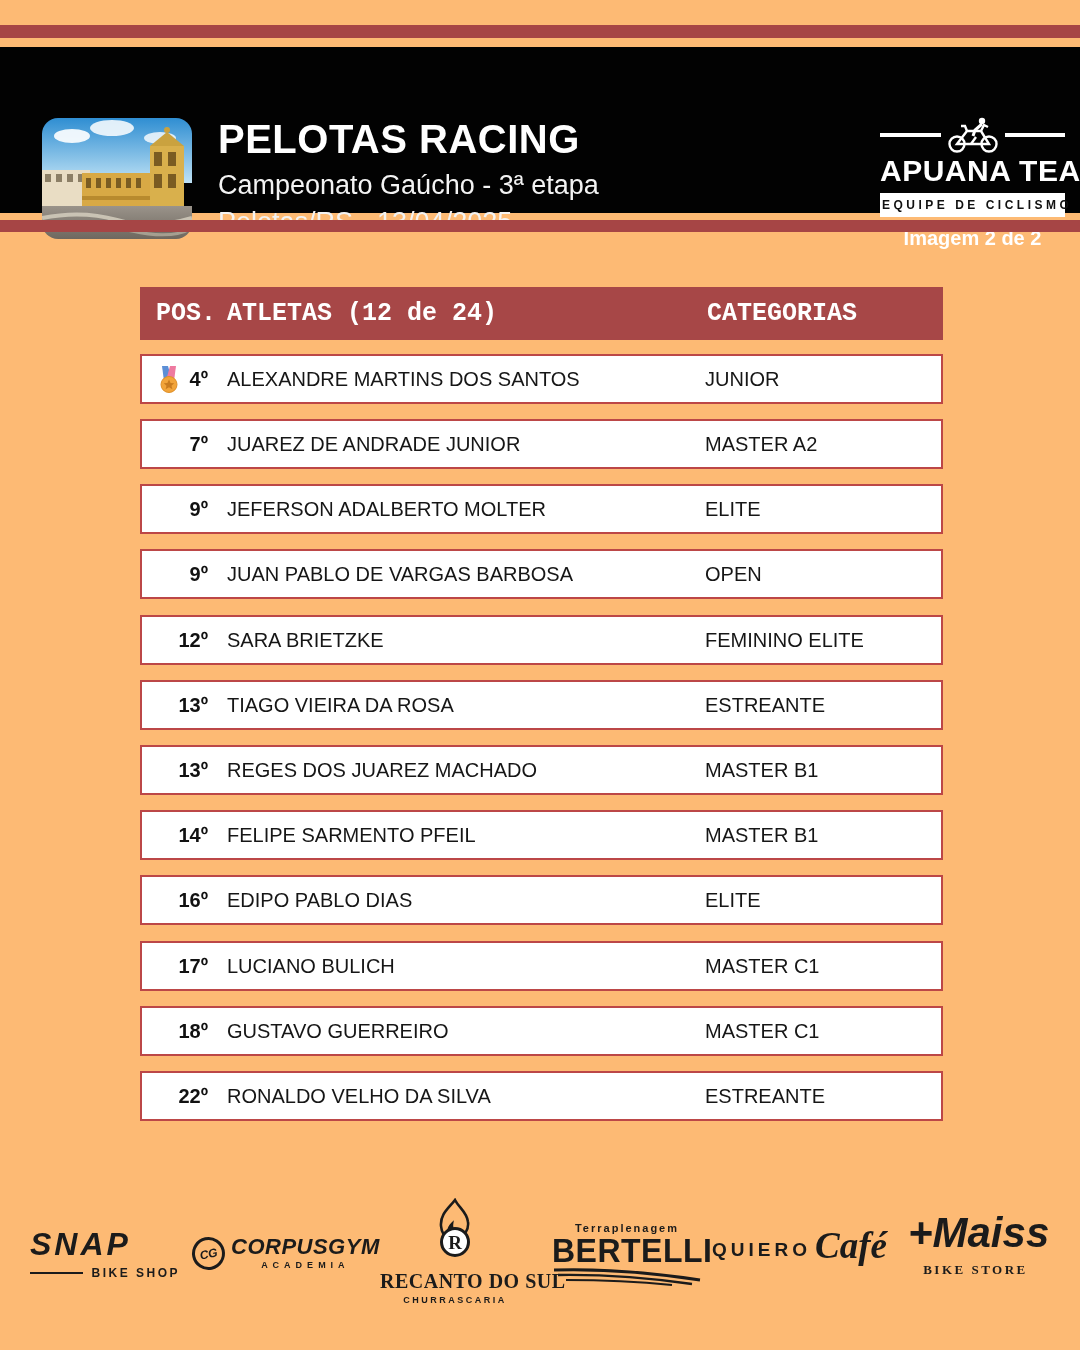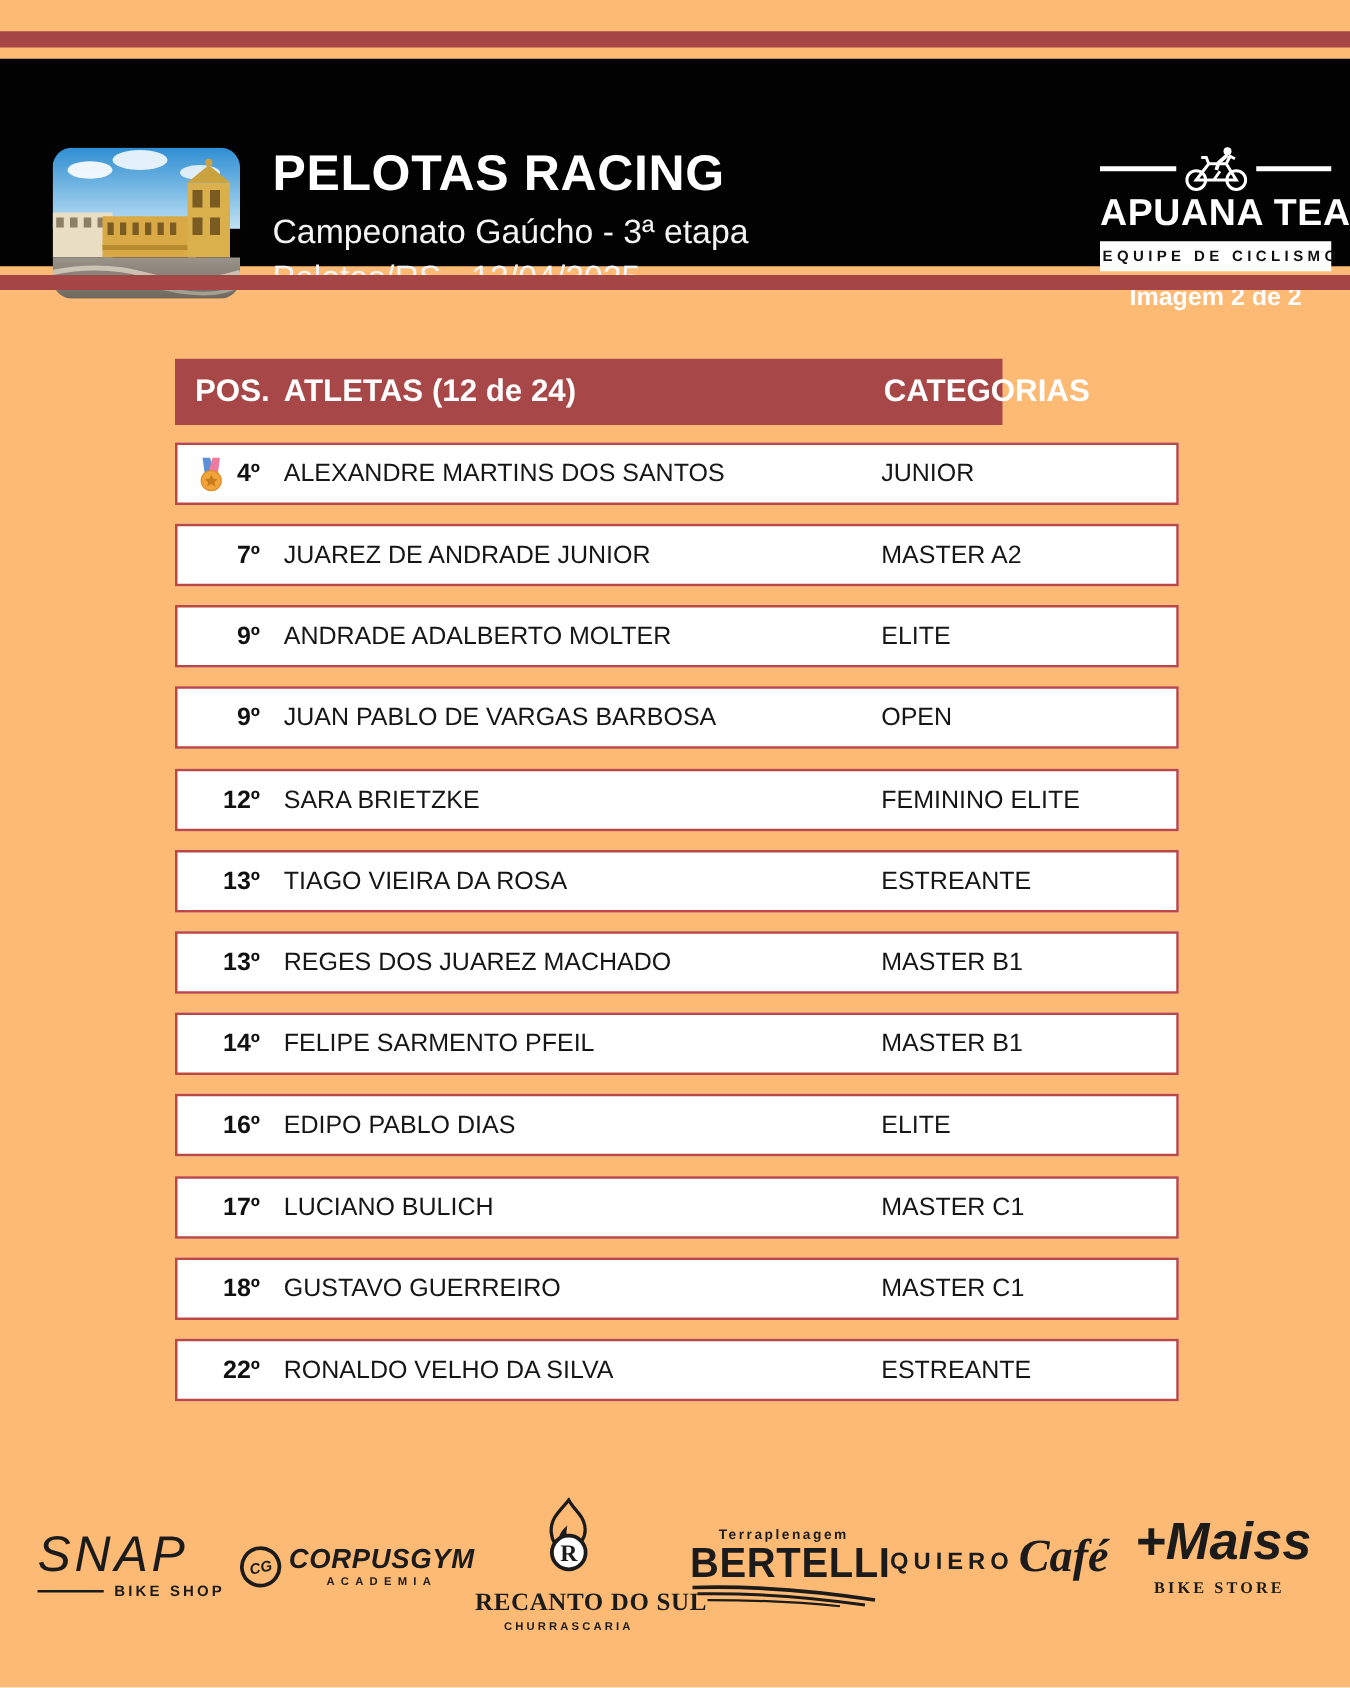--- a/index.html
+++ b/index.html
@@ -25,38 +25,38 @@
   .team-logo{position:absolute;left:880px;top:70px;width:185px;text-align:center;color:#fff;}
   .bike-row{display:flex;align-items:center;}
   .bike-row .rule{flex:1;height:4px;background:#fff;}
   .bike-row svg{margin:0 5px;}
   .team-name{font-size:30px;font-weight:800;letter-spacing:.5px;margin-top:1px;white-space:nowrap;}
   .team-tagline{margin-top:5px;background:#fff;color:#101010;font-size:12px;font-weight:700;
                 letter-spacing:3.5px;padding:5px 2px;white-space:nowrap;}
   .image-counter{margin-top:10px;font-size:20px;font-weight:700;}
 
   
-  .tbl-header{position:absolute;left:140px;top:287px;width:662px;height:53px;background:#A74747;}
+  .tbl-header{position:absolute;left:140px;top:287px;width:803px;height:53px;background:#A74747;font-family:Liberation Mono, monospace;}
   .tbl-header span{position:absolute;line-height:53px;font-size:25px;font-weight:700;color:#fff;white-space:nowrap;}
   .tbl-header .h-pos{left:16px;}
   .tbl-header .h-ath{left:87px;}
   .tbl-header .h-cat{left:567px;}
 
   .row{position:absolute;left:140px;width:803px;height:50px;background:#fff;
        border:2px solid #BC4747;box-sizing:border-box;}
   .row span{position:absolute;line-height:46px;font-size:20px;color:#161616;white-space:nowrap;}
   .row .pos{left:0;width:66px;text-align:right;font-weight:700;color:#111;}
   .row .name{left:85px;}
   .row .cat{left:563px;}
   .row .medal{position:absolute;left:16px;top:10px;width:22px;height:27px;}
 
   
   .sponsor{position:absolute;color:#1b1b1b;}
   .sp-snap{left:30px;top:1226px;width:150px;}
-  .sp-snap .nm{font-size:40px;font-weight:400;letter-spacing:3px;font-style:italic;line-height:36px;}
+  .sp-snap .nm{font-size:32px;font-weight:700;letter-spacing:3px;font-style:italic;line-height:36px;}
   .sp-snap .underrow{display:flex;align-items:center;margin-top:4px;}
   .sp-snap .line{flex:1;height:2px;background:#1b1b1b;margin-right:8px;}
   .sp-snap .tg{font-size:12px;font-weight:700;letter-spacing:2.5px;}
 
   .sp-cg{left:192px;top:1236px;display:flex;align-items:center;}
   .sp-cg .badge{width:27px;height:27px;border:3.5px solid #1b1b1b;border-radius:50%;
                 display:flex;align-items:center;justify-content:center;
                 font-size:12px;font-weight:800;font-style:italic;transform:rotate(-12deg);}
   .sp-cg .stack{margin-left:6px;text-align:center;}
   .sp-cg .nm{font-size:22px;font-weight:800;font-style:italic;letter-spacing:.5px;line-height:22px;}
@@ -177,21 +177,21 @@
     <span class="name">ALEXANDRE MARTINS DOS SANTOS</span>
     <span class="cat">JUNIOR</span>
   </div>
   <div class="row" style="top:419px">
     <span class="pos">7º</span>
     <span class="name">JUAREZ DE ANDRADE JUNIOR</span>
     <span class="cat">MASTER A2</span>
   </div>
   <div class="row" style="top:484px">
     <span class="pos">9º</span>
-    <span class="name">ANDRADE ADALBERTO MOLTER</span>
+    <span class="name">JEFERSON ADALBERTO MOLTER</span>
     <span class="cat">ELITE</span>
   </div>
   <div class="row" style="top:549px">
     <span class="pos">9º</span>
     <span class="name">JUAN PABLO DE VARGAS BARBOSA</span>
     <span class="cat">OPEN</span>
   </div>
   <div class="row" style="top:615px">
     <span class="pos">12º</span>
     <span class="name">SARA BRIETZKE</span>

